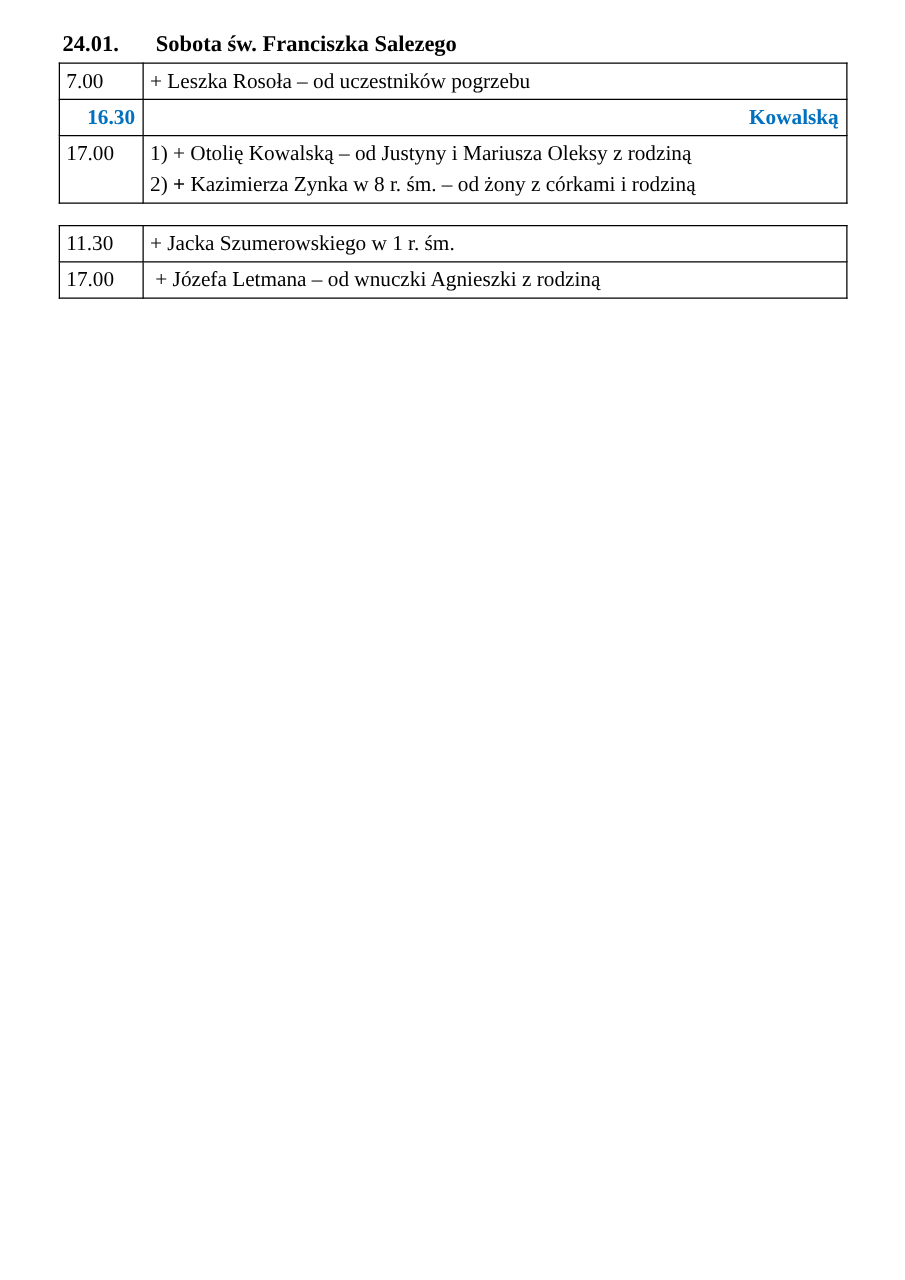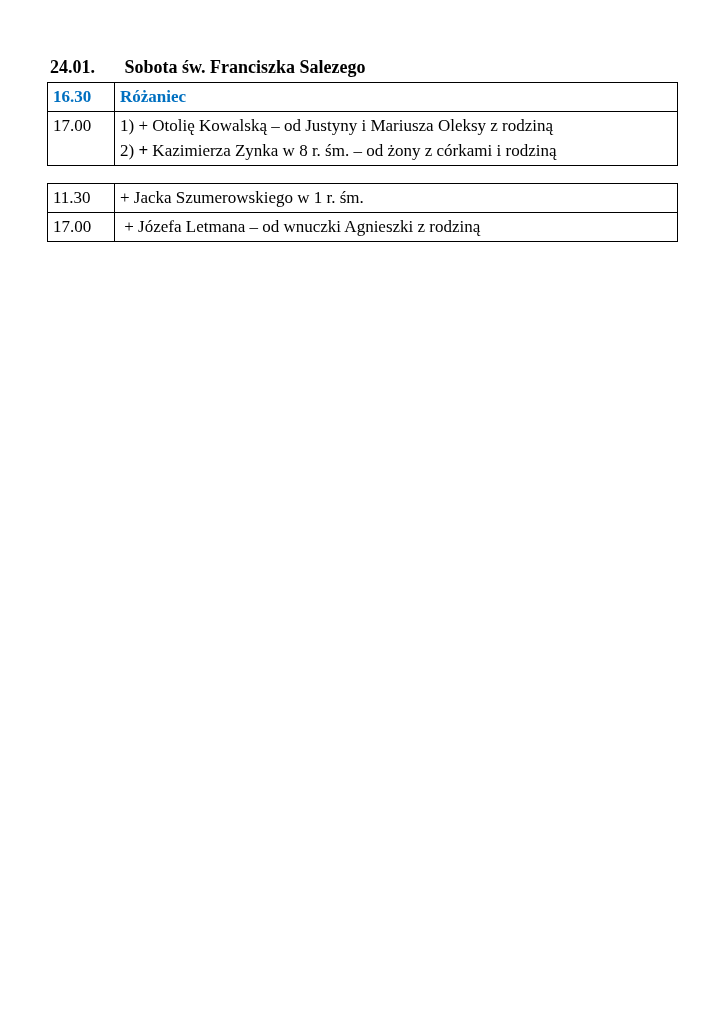--- a/index.html
+++ b/index.html
@@ -3,21 +3,21 @@
 <meta charset="utf-8">
 <style>
   html, body { margin: 0; padding: 0; background: #ffffff; }
   .page {
     width: 724px;
     height: 1024px;
     background: var(--page-bg, #ffffff);
     color: var(--text-color, #000000);
     font-family: "Liberation Serif", serif;
     box-sizing: border-box;
-    padding: 56px 46px 0 47px;
+    padding: 24px 46px 0 47px;
     position: relative;
     overflow: hidden;
   }
   .section { margin: 0; }
   .section + .section { margin-top: 17px; }
   .section-heading {
     font-size: 18px;
     font-weight: bold;
     line-height: 22px;
     margin: 0 0 4px 3px;
@@ -35,40 +35,47 @@
     font-size: 17px;
     line-height: 25px;
     padding: 1px 6px 2px 5px;
     vertical-align: top;
   }
   td.time-cell { width: 55px; }
   td.intention-cell { padding-left: 6px; }
   tr.row-blue td {
     color: var(--accent-blue, #0070C0);
     font-weight: bold;
+    text-align: right;
   }
   .intention-line { white-space: nowrap; overflow: visible; }
   .bold-plus { font-weight: bold; }
 </style>
 </head>
 <body>
 
 <div class="page">
 
   <section class="section">
     <h2 class="section-heading">
       <span class="heading-date">24.01.</span>
       <span class="heading-title">Sobota św. Franciszka Salezego</span>
     </h2>
     <table class="mass-table">
       <tbody>
+          <tr class="table-row">
+        <td class="time-cell">7.00</td>
+        <td class="intention-cell">
+          <div class="intention-line">+ Leszka Rosoła – od uczestników pogrzebu</div>
+        </td>
+      </tr>
       <tr class="table-row row-blue">
         <td class="time-cell">16.30</td>
         <td class="intention-cell">
-          <div class="intention-line">Różaniec</div>
+          <div class="intention-line">Kowalską</div>
         </td>
       </tr>
       <tr class="table-row">
         <td class="time-cell">17.00</td>
         <td class="intention-cell">
           <div class="intention-line">1) + Otolię Kowalską – od Justyny i Mariusza Oleksy z rodziną</div>
           <div class="intention-line">
             <span>2) </span><span class="bold-plus">+</span><span> Kazimierza Zynka w 8 r. śm. – od żony z córkami i rodziną</span>
           </div>
         </td>

